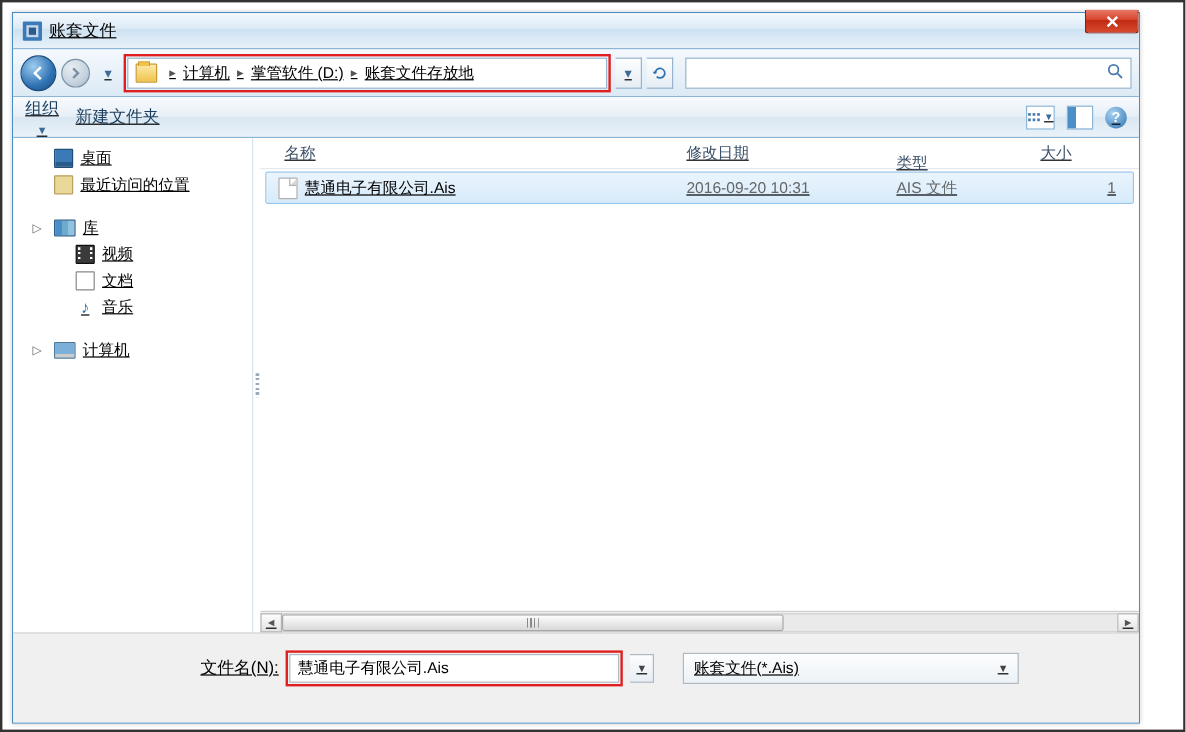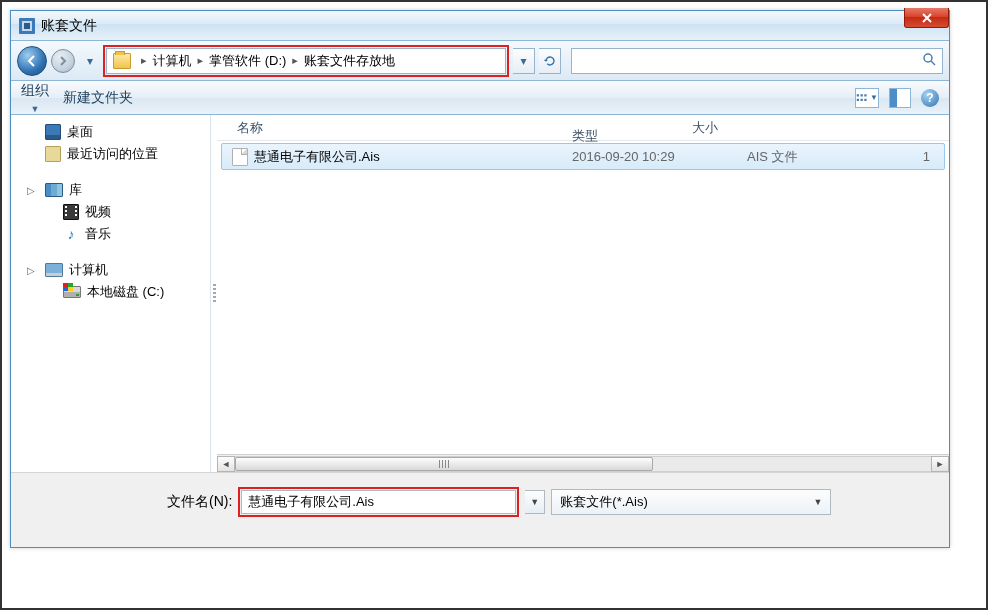--- a/index.html
+++ b/index.html
@@ -7,20 +7,21 @@
     background: #fff;
     font-family: "Microsoft YaHei", "Segoe UI", Tahoma, sans-serif;
     font-size: 12px;
   }
   .outer-border {
     border: 2px solid #333;
     width: 988px;
     height: 610px;
     position: relative;
     padding: 8px 30px 8px 8px;
+    text-decoration: underline;
   }
   .window {
     width: 940px;
     border: 1px solid #4a8ec2;
     background: #fff;
     box-shadow: 0 0 4px rgba(0,0,0,0.2);
   }
   .titlebar {
     height: 30px;
     background: linear-gradient(to bottom, #f4f9fd 0%, #dceaf5 45%, #cde2f2 46%, #e7f1f9 100%);
@@ -118,21 +119,21 @@
     background:linear-gradient(to bottom,#f8fbfe,#e6eef6 50%,#d9e7f2 51%,#eaf2f9);
     border-bottom:1px solid #8db5d6;
     display:flex;align-items:center;padding:0 10px;gap:14px;
   }
   .tb-btn{display:flex;align-items:center;gap:4px;color:#1a3d5c;font-size:14px;flex-direction:column;}
   .tb-btn .drop{font-size:9px;color:#3b6b96;}
   .toolbar .right{margin-left:auto;display:flex;align-items:center;gap:10px;}
   .view-ico{width:24px;height:20px;border:1px solid #8db5d6;background:#fff;display:flex;align-items:center;justify-content:center;}
   .pane-ico{width:22px;height:20px;border:1px solid #8db5d6;background:linear-gradient(to right,#4c8ec7 35%,#fff 35%);}
   .help-ico{width:18px;height:18px;border-radius:50%;background:radial-gradient(circle at 35% 30%,#a8d3f2,#2f72b3);display:flex;align-items:center;justify-content:center;color:#fff;font-weight:bold;font-size:12px;}
-  .body{display:flex;height:357px;background:#fff;}
+  .body{display:flex;height:412px;background:#fff;}
   .sidebar{width:200px;border-right:1px solid #d9e3ec;padding:6px 0;overflow:hidden;position:relative;}
   .tree-item{display:flex;align-items:center;gap:6px;padding:3px 0 3px 34px;color:#000;font-size:13px;height:22px;}
   .tree-item.level2{padding-left:52px;}
   .tree-group-spacer{height:14px;}
   .tree-item .expand{position:absolute;left:16px;width:12px;color:#6a6a6a;font-size:10px;}
   .ico{width:16px;height:16px;display:inline-flex;align-items:center;justify-content:center;}
   .ico-desktop{background:linear-gradient(to bottom,#3a7ab7 70%,#2a5a8a 70%);border:1px solid #244d76;border-radius:1px;}
   .ico-recent{background:#e8d89a;border:1px solid #b8a05a;border-radius:1px;}
   .ico-lib{width:18px;height:14px;background:linear-gradient(to right,#4a8ec7 33%,#6faacf 33% 66%,#8fc4e0 66%);border:1px solid #2a5a8a;border-radius:1px;}
   .ico-video{background:#3a3a3a;border:1px solid #111;border-radius:1px;position:relative;}
@@ -165,21 +166,21 @@
   .hscroll .arr{width:18px;height:16px;background:linear-gradient(#fdfdfd,#e3e3e3);border:1px solid #b5b5b5;display:flex;align-items:center;justify-content:center;color:#555;font-size:9px;}
   .hscroll .track{flex:1;height:16px;background:#eaeaea;border:1px solid #cfcfcf;border-left:none;border-right:none;position:relative;}
   .hscroll .thumb{position:absolute;left:0;top:0;bottom:0;width:60%;background:linear-gradient(#fdfdfd,#d9d9d9);border:1px solid #a8a8a8;border-radius:2px;display:flex;align-items:center;justify-content:center;}
   .hscroll .thumb .grip{width:10px;height:8px;background:repeating-linear-gradient(to right,#8a8a8a 0 1px,transparent 1px 3px);}
   .bottom{background:#f0f0f0;padding:14px 20px 16px 20px;border-top:1px solid #d4d4d4;}
   .fn-row{display:flex;align-items:center;gap:6px;margin-bottom:14px;}
   .fn-label{font-size:14px;color:#000;white-space:nowrap;}
   .fn-input-wrap{border:2px solid #e02020;padding:1px;}
   .fn-input{width:275px;height:24px;border:1px solid #aeb9c2;padding:0 6px;font-size:13px;background:#fff;}
   .fn-drop{width:20px;height:24px;border:1px solid #aeb9c2;border-left:none;background:linear-gradient(#fdfdfd,#e6eef5);display:flex;align-items:center;justify-content:center;color:#444;font-size:9px;}
-  .filter{width:280px;height:26px;border:1px solid #aeb9c2;background:linear-gradient(#fdfdfd,#ecf2f7);display:flex;align-items:center;padding:0 8px;font-size:13px;}
+  .filter{margin-left:18px;width:280px;height:26px;border:1px solid #aeb9c2;background:linear-gradient(#fdfdfd,#ecf2f7);display:flex;align-items:center;padding:0 8px;font-size:13px;}
   .filter .drop{margin-left:auto;font-size:9px;color:#444;}
   .btn-row{display:flex;gap:12px;justify-content:flex-end;}
   .btn{width:88px;height:28px;border:1px solid #8a9aa8;background:linear-gradient(#fdfdfd,#e4ecf3);border-radius:3px;display:flex;align-items:center;justify-content:center;font-size:13px;}
   .btn.primary{border:1px solid #3c7fb1;box-shadow:0 0 0 1px #a3d1f0 inset;}
   .btn .drop{margin-left:6px;width:0;height:0;border-left:4px solid transparent;border-right:4px solid transparent;border-top:4px solid #444;}
 </style>
 </head>
 <body>
 
 <div class="outer-border">
@@ -280,60 +281,53 @@
         <div class="tree-item" style="padding-left:34px;position:relative;">
           <span class="expand">▷</span>
           <span class="ico ico-lib"></span>
           <span>库</span>
         </div>
         <div class="tree-item level2">
           <span class="ico ico-video"></span>
           <span>视频</span>
         </div>
         <div class="tree-item level2">
+          <span class="ico ico-doc"></span>
+          <span>文档</span>
+        </div>
+        <div class="tree-item level2">
           <span class="ico ico-music">♪</span>
           <span>音乐</span>
         </div>
         <div class="tree-group-spacer"></div>
         <div class="tree-item" style="padding-left:34px;position:relative;">
           <span class="expand">▷</span>
           <span class="ico ico-computer"></span>
           <span>计算机</span>
         </div>
-        <div class="tree-item level2">
-          <span class="ico ico-drive">
-            <svg class="flag" viewBox="0 0 10 8">
-                <rect width="10" height="8" fill="#fff"></rect>
-                <rect x="0" y="0" width="5" height="4" fill="#d22"></rect>
-                <rect x="5" y="0" width="5" height="4" fill="#2a2"></rect>
-                <rect x="0" y="4" width="5" height="4" fill="#26d"></rect>
-                <rect x="5" y="4" width="5" height="4" fill="#fc2"></rect>
-              </svg>
-          </span>
-          <span>本地磁盘 (C:)</span>
-        </div>
       </div>
 
       <div class="splitter">
           <div class="dots"></div>
         </div>
 
       <div class="filepane">
         <div class="columns">
           <div class="col col-name"><span>名称</span></div>
+          <div class="col col-date"><span>修改日期</span></div>
           <div class="col col-type"><span>类型</span></div>
           <div class="col col-size"><span>大小</span></div>
         </div>
         <div class="filelist">
           <div class="row sel">
             <div class="cell c-name">
               <span class="file-ico"></span>
               <span>慧通电子有限公司.Ais</span>
             </div>
-            <div class="cell c-date">2016-09-20 10:29</div>
+            <div class="cell c-date">2016-09-20 10:31</div>
             <div class="cell c-type">AIS 文件</div>
             <div class="cell c-size">1</div>
           </div>
         </div>
         <div class="hscroll">
           <div class="arr">◄</div>
           <div class="track">
             <div class="thumb">
                 <div class="grip"></div>
               </div>

